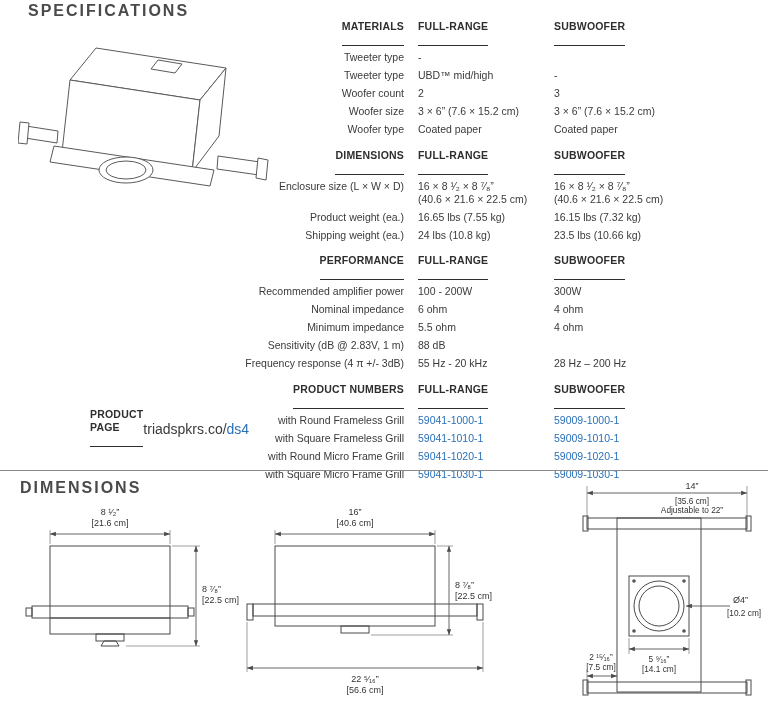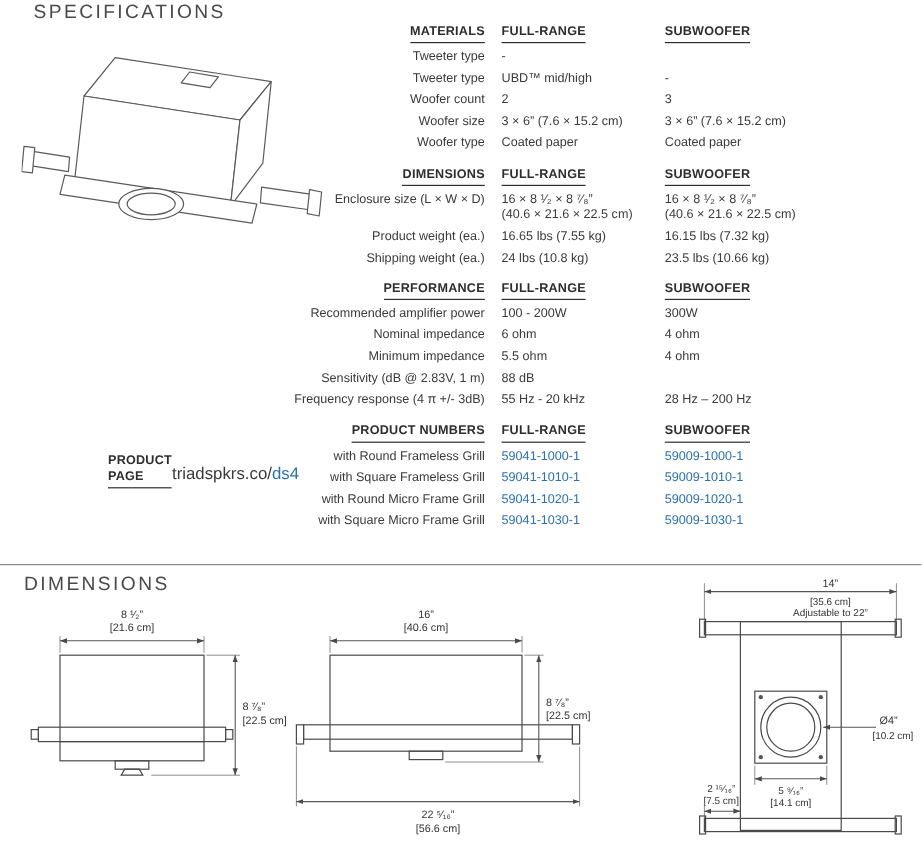--- a/index.html
+++ b/index.html
@@ -1,31 +1,31 @@
 <!DOCTYPE html>
 <html style="--accent: #2970b8;"><head>
 <meta charset="utf-8">
 <style>
   * { margin:0; padding:0; box-sizing:border-box; }
   body { background:#ffffff; }
   .page { position:relative; width:768px; height:713px; background:#fff;
           font-family:"Liberation Sans", sans-serif; color:#3a3a3a; overflow:hidden; }
-  .big-title { font-size:16px; font-weight:400; letter-spacing:2px; color:#4a4a4a; }
+  .big-title { font-size:16px; font-weight:700; letter-spacing:2px; color:#4a4a4a; }
   #specs-title { position:absolute; left:28px; top:2px; }
   #iso-wrap { position:absolute; left:18px; top:34px; }
   #spec-table { position:absolute; left:0; top:20px; width:730px; }
   .sgrid { display:grid; grid-template-columns:212px 178px 122px 160px; column-gap:14px; }
   .sgrid > div { padding:2.5px 0; font-size:10.5px; line-height:13px; }
   .lbl { grid-column:1 / 3; text-align:right; }
   .plbl { text-align:right; }
   .vcell { white-space:pre; }
   .hcell { padding-top:10px !important; }
   .sgrid.first .hcell { padding-top:0 !important; }
   .hd { display:inline-block; font-weight:bold; font-size:10.5px; letter-spacing:.2px;
-        border-bottom:1.3px solid #2e2e2e; padding-bottom:2px; color:#2e2e2e; }
+        border-bottom:1.3px solid #2e2e2e; padding-bottom:12px; color:#2e2e2e; }
   .blue { color:var(--accent,#2970b8); }
   .qr-block { grid-column:1; grid-row:1 / 6; width:122px; margin-left:auto;
               display:flex; flex-direction:row; align-items:center; padding-top:10px; }
   .qr-block svg { margin-top:5px; }
   .qr-link { font-size:14px; margin-top:3px; color:#3a3a3a; }
   #divider { position:absolute; left:0; top:470px; width:768px; border-top:1px solid #8a8a8a; }
   #dims-title { position:absolute; left:20px; top:479px; }
   #front-drawing { position:absolute; left:10px; top:504px; }
   #side-drawing  { position:absolute; left:245px; top:504px; }
   #plan-drawing  { position:absolute; left:572px; top:480px; }

